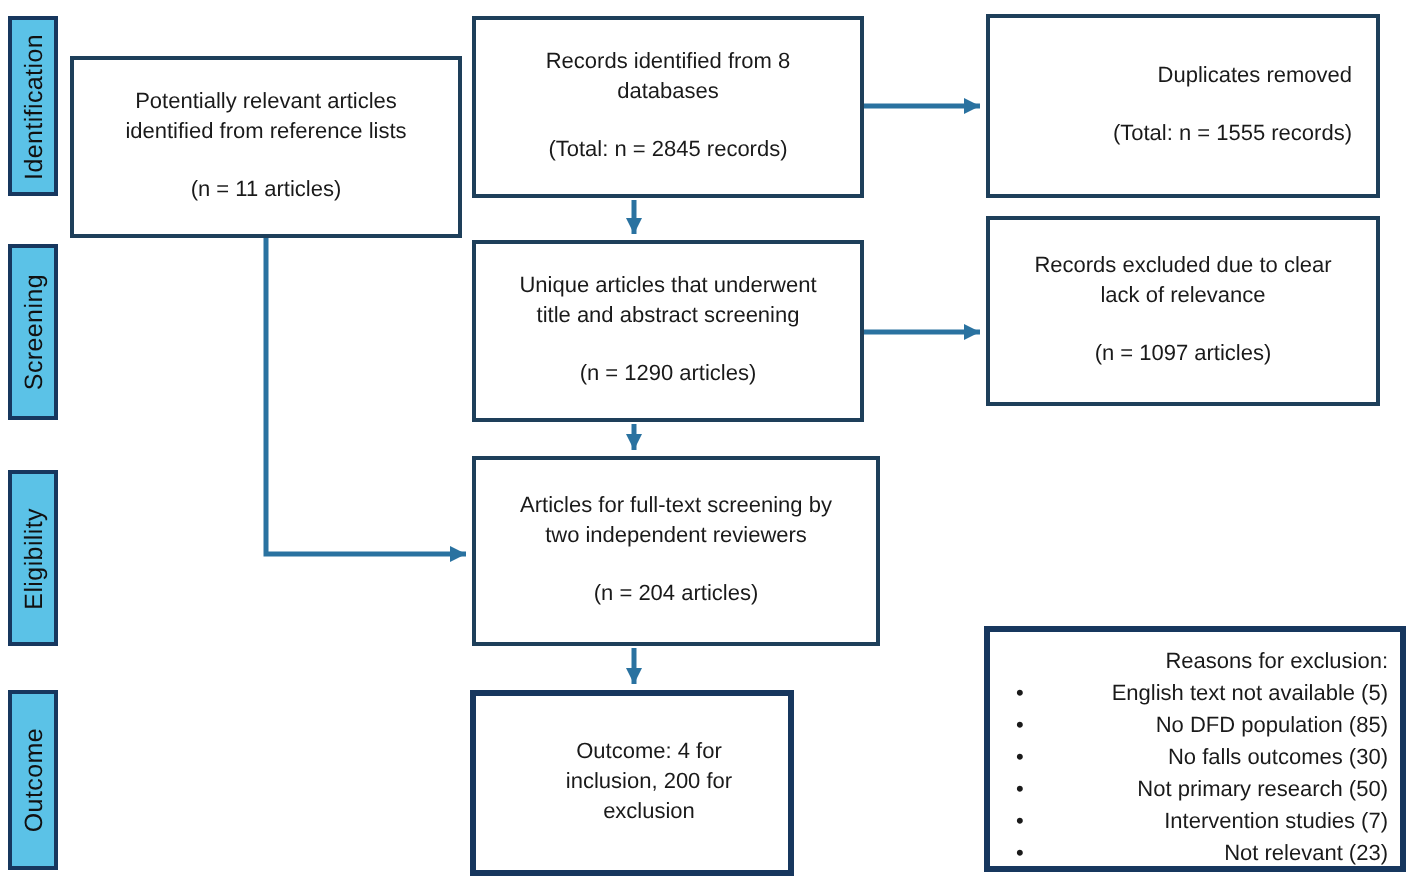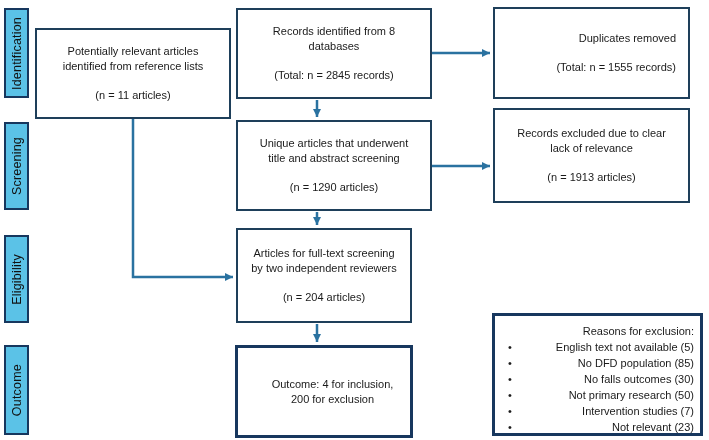--- a/index.html
+++ b/index.html
@@ -66,22 +66,22 @@
     line-height: 1.35;
     padding: 6px 12px;
   }
   .flow-box.thick { border-width: 3px; border-color: var(--thick-border); }
 
   .box-ref      { left: 35px;  top: 8px;   width: 196px; height: 91px; margin-top: 20px; }
   .box-records  { left: 236px; top: 8px;   width: 196px; height: 91px; }
   .box-dup      { left: 493px; top: 7px;   width: 197px; height: 92px; align-items: flex-end; }
   .box-title    { left: 236px; top: 120px; width: 196px; height: 91px; }
   .box-excl     { left: 493px; top: 108px; width: 197px; height: 95px; }
-  .box-full     { left: 236px; top: 228px; width: 176px; height: 95px; }
-  .box-outcome  { left: 235px; top: 345px; width: 178px; height: 93px; padding-left: 29px; }
+  .box-full     { left: 236px; top: 228px; width: 204px; height: 95px; }
+  .box-outcome  { left: 235px; top: 345px; width: 162px; height: 93px; padding-left: 29px; }
 
   .box-reasons {
     position: absolute;
     left: 492px; top: 313px;
     width: 211px; height: 123px;
     background: #ffffff;
     border: 3px solid var(--thick-border);
     font-size: 11px;
     line-height: 16px;
     padding: 7px 6px 6px 10px;
@@ -146,21 +146,21 @@
     <div>(Total: n = 1555 records)</div>
   </div>
 
   <div class="flow-box box-title">
     <div>Unique articles that underwent title and abstract screening</div>
     <div>(n = 1290 articles)</div>
   </div>
 
   <div class="flow-box box-excl">
     <div>Records excluded due to clear lack of relevance</div>
-    <div>(n = 1913 articles)</div>
+    <div>(n = 1097 articles)</div>
   </div>
 
   <div class="flow-box box-full">
     <div>Articles for full-text screening by two independent reviewers</div>
     <div>(n = 204 articles)</div>
   </div>
 
   <div class="flow-box box-outcome thick">
     <div>Outcome: 4 for inclusion, 200 for exclusion</div>
   </div>

